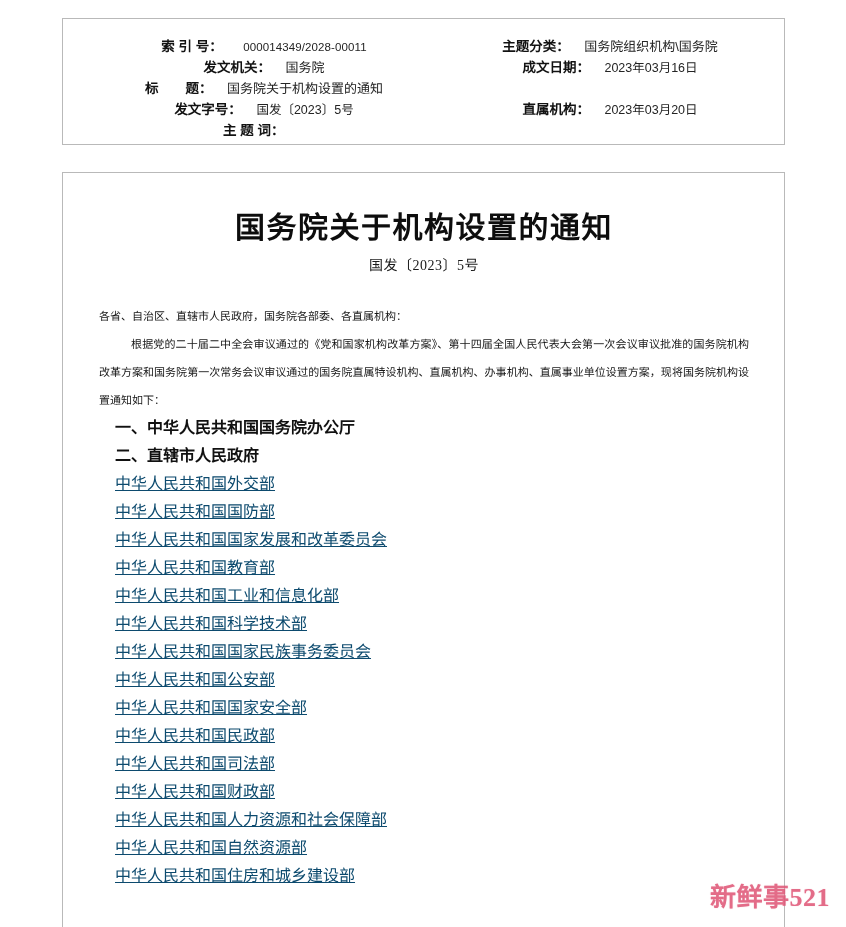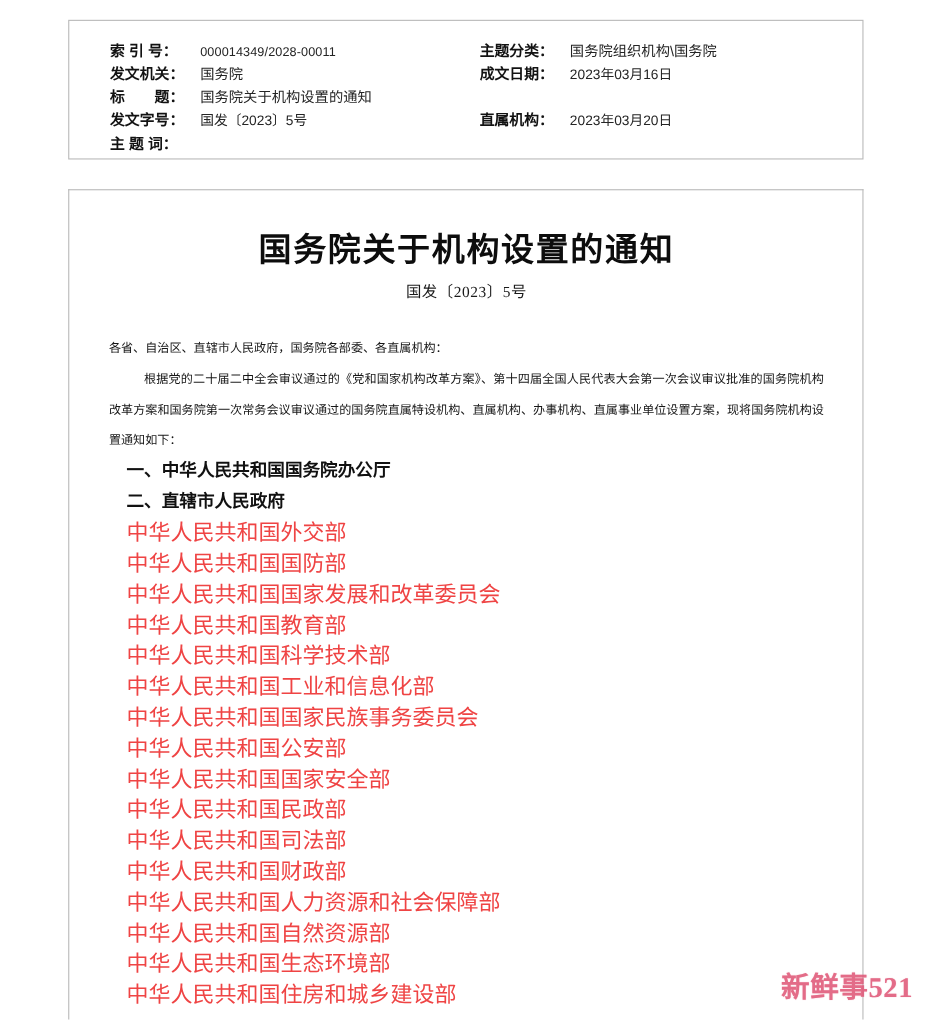--- a/index.html
+++ b/index.html
@@ -52,20 +52,21 @@
     width: 357px;
     padding-left: 8px;
   }
 
   .meta-row {
     display: flex;
     align-items: baseline;
     height: 21px;
     line-height: 21px;
     white-space: nowrap;
+    justify-content: center;
   }
   .meta-row.spacer {
     height: 21px;
   }
 
   .meta-label {
     font-weight: bold;
     font-size: 13.5px;
     color: #121212;
     width: 74px;
@@ -149,24 +150,25 @@
     margin: 0;
     font-size: 16px;
     line-height: 28px;
     font-weight: bold;
     padding-left: 16px;
     color: #111111;
   }
 
   .org-item {
     margin: 0;
-    font-size: 20px;
+    font-size: 16px;
     line-height: 28px;
     padding-left: 16px;
-    color: #ef4444;
+    color: #0c4a6e;
+    text-decoration: underline;
   }
 
   
   .watermark {
     position: absolute;
     right: 16px;
     bottom: 14px;
     font-family: "Liberation Serif", "DejaVu Serif", serif;
     font-size: 26px;
     font-weight: 700;
@@ -237,31 +239,30 @@
         <p class="para indent">根据党的二十届二中全会审议通过的《党和国家机构改革方案》、第十四届全国人民代表大会第一次会议审议批准的国务院机构改革方案和国务院第一次常务会议审议通过的国务院直属特设机构、直属机构、办事机构、直属事业单位设置方案，现将国务院机构设置通知如下：</p>
 
         <p class="section-head">一、中华人民共和国国务院办公厅</p>
         <p class="section-head">二、直辖市人民政府</p>
 
         <div>
           <p class="org-item">中华人民共和国外交部</p>
           <p class="org-item">中华人民共和国国防部</p>
           <p class="org-item">中华人民共和国国家发展和改革委员会</p>
           <p class="org-item">中华人民共和国教育部</p>
+          <p class="org-item">中华人民共和国工业和信息化部</p>
           <p class="org-item">中华人民共和国科学技术部</p>
-          <p class="org-item">中华人民共和国工业和信息化部</p>
           <p class="org-item">中华人民共和国国家民族事务委员会</p>
           <p class="org-item">中华人民共和国公安部</p>
           <p class="org-item">中华人民共和国国家安全部</p>
           <p class="org-item">中华人民共和国民政部</p>
           <p class="org-item">中华人民共和国司法部</p>
           <p class="org-item">中华人民共和国财政部</p>
           <p class="org-item">中华人民共和国人力资源和社会保障部</p>
           <p class="org-item">中华人民共和国自然资源部</p>
-          <p class="org-item">中华人民共和国生态环境部</p>
           <p class="org-item">中华人民共和国住房和城乡建设部</p>
         </div>
       </div>
     </div>
   </div>
 
   <div class="watermark">新鲜事521</div>
 
 </div>
 

